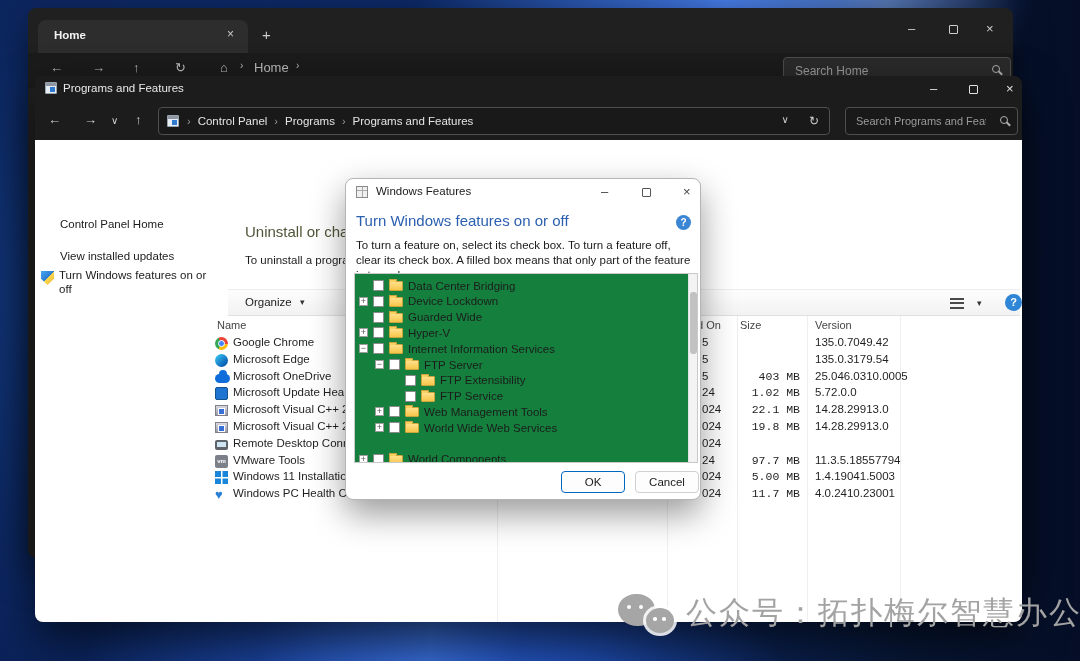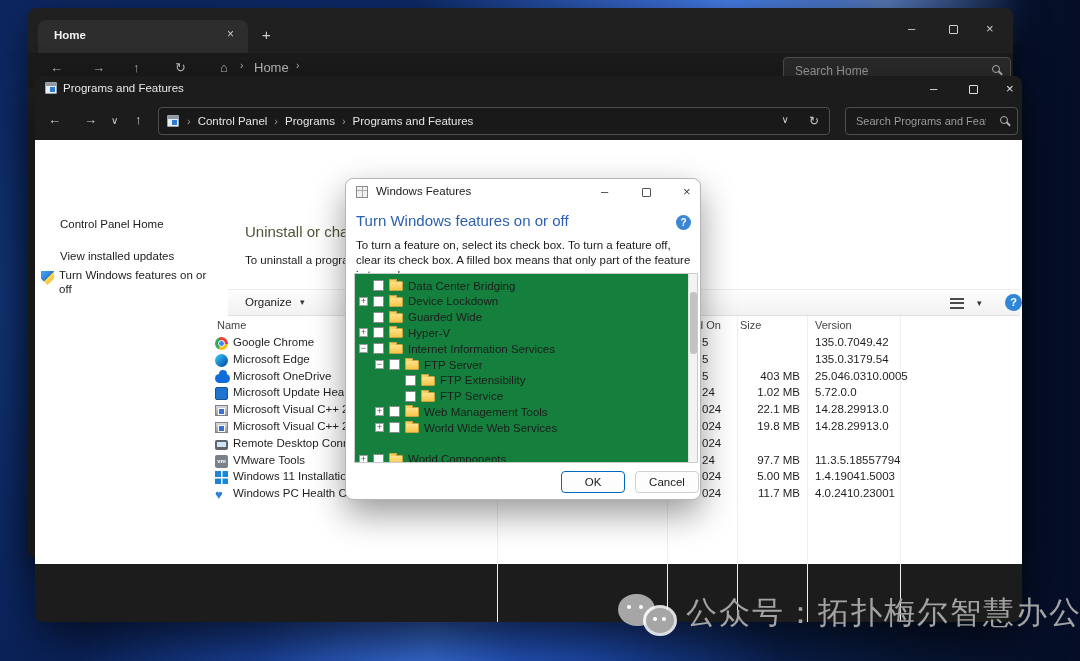--- a/index.html
+++ b/index.html
@@ -53,21 +53,21 @@
   .pf-toolbar .g{ position:absolute; top:10px; color:#cfcfcf; font-size:13px; }
   .addr{ position:absolute; left:123px; top:5px; width:672px; height:28px; background:#191919;
     border:1px solid #4f4f4f; border-radius:4px; display:flex; align-items:center; gap:7px; padding:0 10px 0 28px; }
   .addr .sep{ color:#9a9a9a; font-size:11px; }
   .addr .c{ color:#e4e4e4; font-size:11.5px; }
   .addr .right{ margin-left:auto; display:flex; gap:20px; color:#cfcfcf; font-size:12px; }
   .pf-search{ position:absolute; left:810px; top:5px; width:173px; height:28px; background:#191919;
     border:1px solid #4f4f4f; border-radius:4px; }
   .pf-search .ph{ position:absolute; left:10px; top:7px; color:#9a9a9a; font-size:11px; width:130px;
     overflow:hidden; white-space:nowrap; }
-  .pf-content{ position:absolute; left:0; top:64px; width:100%; height:424px; background:#ffffff; color:#1a1a1a; }
+  .pf-content{ position:absolute; left:0; top:64px; width:100%; height:482px; background:#ffffff; color:#1a1a1a; }
 
   .sb-item{ position:absolute; font-size:11.5px; color:#1b1b1b; }
   .shield{ position:absolute; left:6px; top:131px; width:13px; height:14px;
     background:linear-gradient(135deg,#49a8f2 0%,#2d7dd2 48%,#ffd84a 52%,#eab23c 100%);
     clip-path:polygon(0 0,100% 0,100% 55%,50% 100%,0 55%); }
 
   .cp-heading{ position:absolute; left:210px; top:83px; font-size:15px; color:#4f5638; }
   .cp-sub{ position:absolute; left:210px; top:114px; font-size:11.5px; color:#1c1c1c; }
   .cmdbar{ position:absolute; left:193px; top:149px; width:792px; height:27px;
     background:linear-gradient(#fdfdfd,#f2f2f2); border-top:1px solid #ededed; border-bottom:1px solid #e0e0e0; }
@@ -79,21 +79,21 @@
   .helpc{ position:absolute; left:777px; top:4px; width:17px; height:17px; border-radius:50%;
     background:#2f86d6; color:#fff; font-size:11px; font-weight:bold; text-align:center; line-height:17px; }
 
   .colhead{ position:absolute; top:179px; font-size:11px; color:#454545; }
   .colline{ position:absolute; top:176px; height:323px; width:1px; background:#efefef; }
 
   .prog-row{ position:absolute; left:0; width:985px; height:16px; font-size:11.5px; color:#1f1f1f; }
   .picon{ position:absolute; left:180px; top:1px; width:13px; height:13px; display:block; }
   .pname{ position:absolute; left:198px; top:0; white-space:nowrap; }
   .pon{ position:absolute; left:667px; top:0; }
-  .psize{ position:absolute; left:660px; width:105px; top:0; text-align:right; }
+  .psize{ position:absolute; left:660px; width:105px; top:0; text-align:right;font-family:Liberation Mono, monospace; }
   .pver{ position:absolute; left:780px; top:0; white-space:nowrap; }
 
   .ic-chrome{ border-radius:50%; background:conic-gradient(from -30deg,#ea4335 0 120deg,#fbbc05 0 240deg,#34a853 0 360deg); position:relative; }
   .ic-chrome::after{ content:''; position:absolute; left:3px; top:3px; width:5px; height:5px; background:#4285f4;
     border:1px solid #fff; border-radius:50%; }
   .ic-edge{ border-radius:50%; background:linear-gradient(135deg,#35c1f1 10%,#0b63b8 75%); }
   .ic-onedrive{ width:15px !important; height:9px !important; margin-top:3px; background:#0f6ddb; border-radius:6px; position:relative; }
   .ic-onedrive::before{ content:''; position:absolute; width:8px; height:8px; background:#0f6ddb; border-radius:50%; top:-4px; left:4px; }
   .ic-update{ background:#1e74d0; border-radius:2px; border:1px solid #15508f; }
   .ic-vc{ height:11px !important; margin-top:1px; background:linear-gradient(#d9d9e0,#9a9aa6); border:1px solid #80808c; position:relative; }

